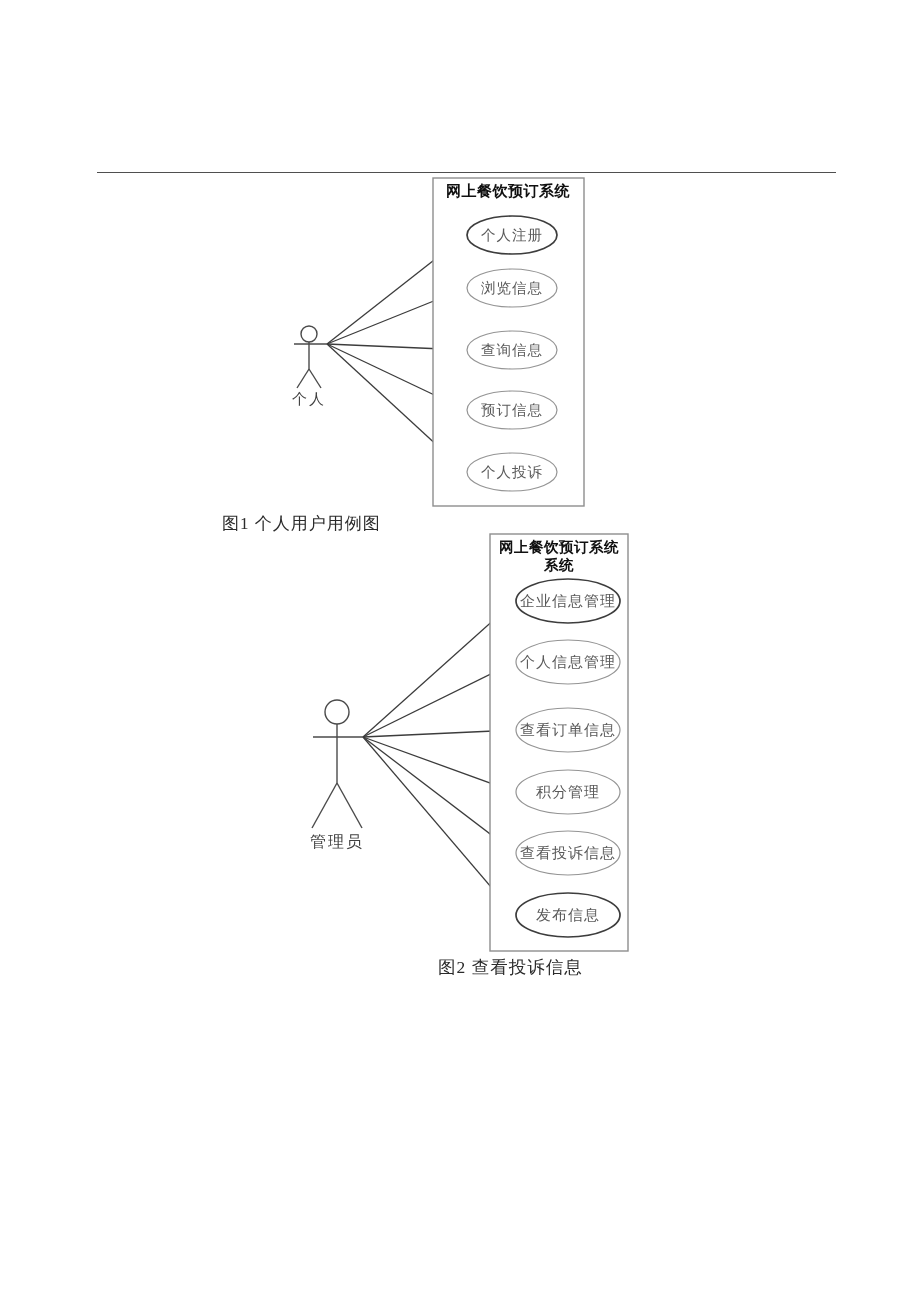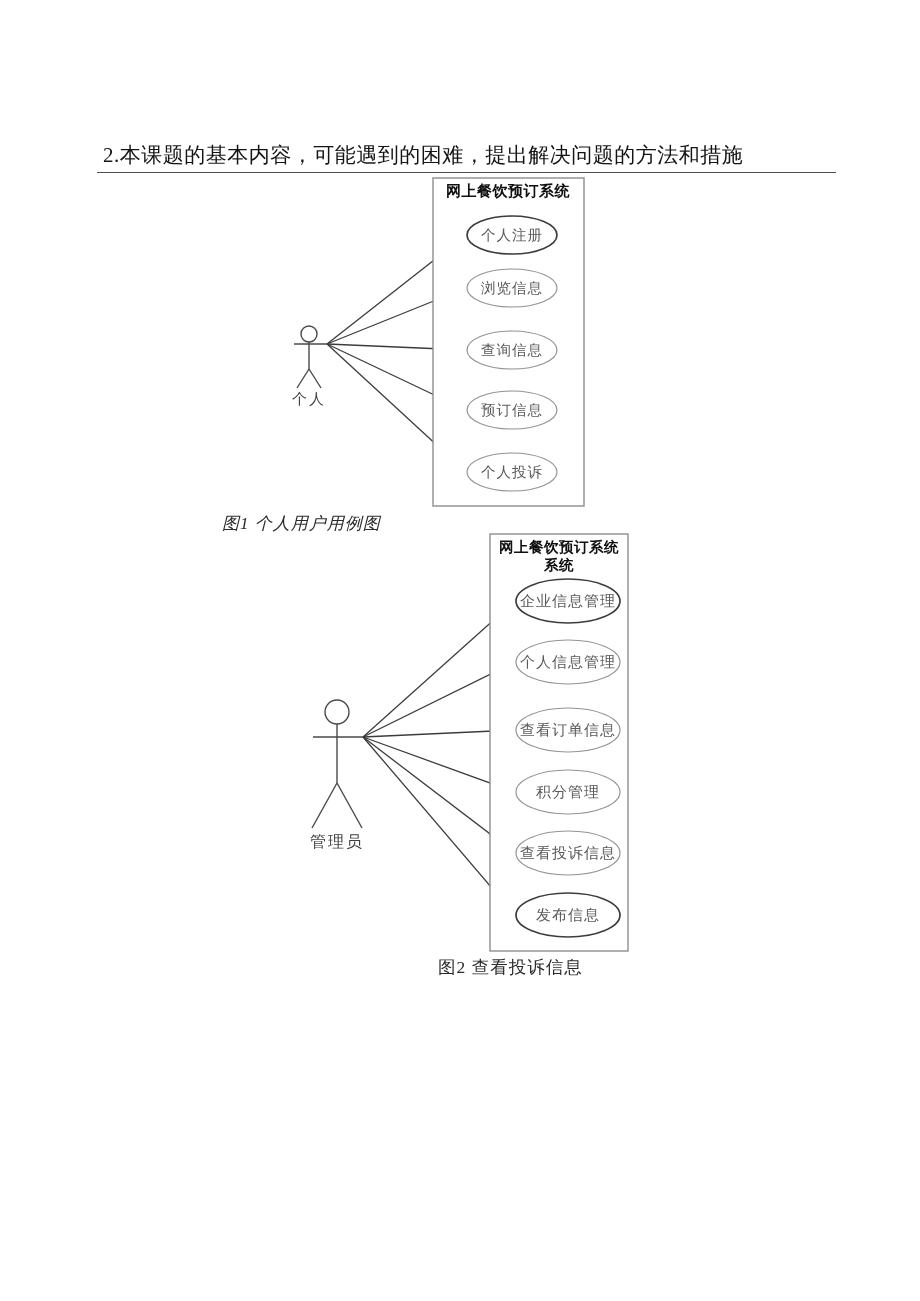--- a/index.html
+++ b/index.html
@@ -13,32 +13,31 @@
   .heading {
     position:absolute; left:103px; top:141px;
     font-size:21px; color:#141414;
     letter-spacing:0.5px; white-space:nowrap;
   }
   .heading-rule {
     position:absolute; left:97px; top:172px; width:739px; height:0;
     border-top:1.6px solid #4f4f4f;
   }
   .caption { position:absolute; color:#2b2b2b; white-space:nowrap; letter-spacing:1px; }
-  .caption1 { left:222px; top:512px; font-size:17px;font-style:italic; }
+  .caption1 { left:222px; top:512px; font-size:17px; }
   .caption2 { left:438px; top:955px; font-size:17.5px; }
   svg.diagram { position:absolute; overflow:visible; }
   #diagram1 { left:250px; top:170px; }
   #diagram2 { left:280px; top:525px; }
 </style>
 </head>
 <body>
 
 <div class="page">
 
-  <div class="heading">2.本课题的基本内容，可能遇到的困难，提出解决问题的方法和措施</div>
 
   <div class="heading-rule"></div>
 
   <svg id="diagram1" class="diagram" width="400" height="350" viewBox="0 0 400 350">
       <defs>
         <marker id="arrow0" markerWidth="15" markerHeight="11" refX="13" refY="4.5" orient="auto" markerUnits="userSpaceOnUse">
           <path d="M0,0 L13,4.5 L0,9 Z" fill="#ffffff" stroke="#3c3c3c" stroke-width="1.1"></path>
         </marker>
       </defs>
       <line x1="77" y1="174" x2="216" y2="65" stroke="#3c3c3c" stroke-width="1.3" marker-end="url(#arrow0)"></line>

